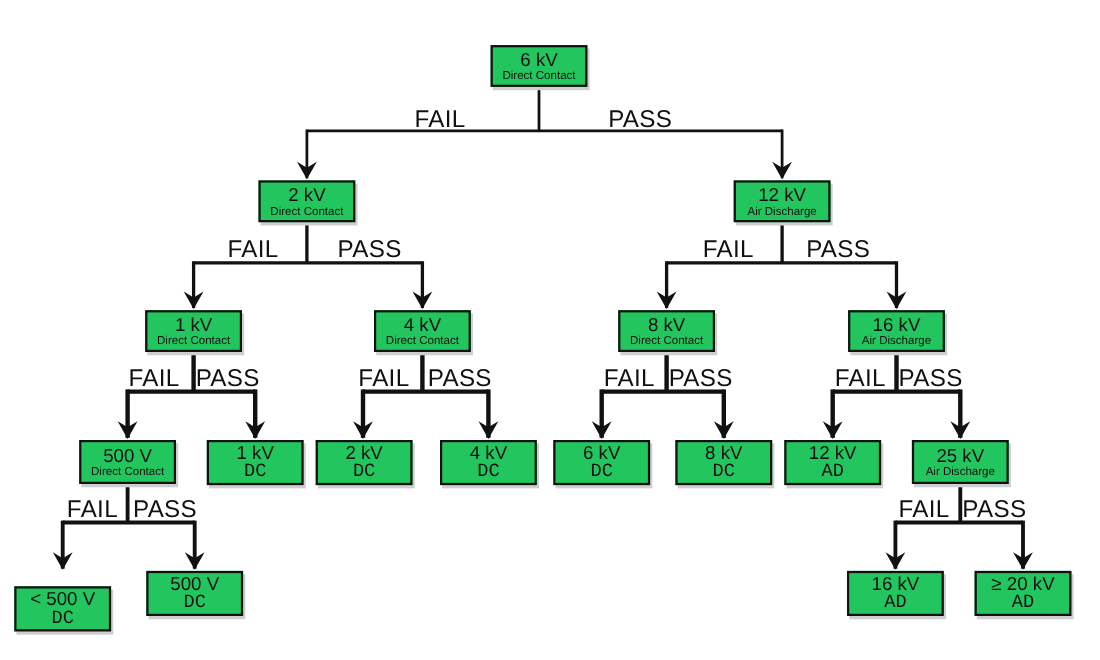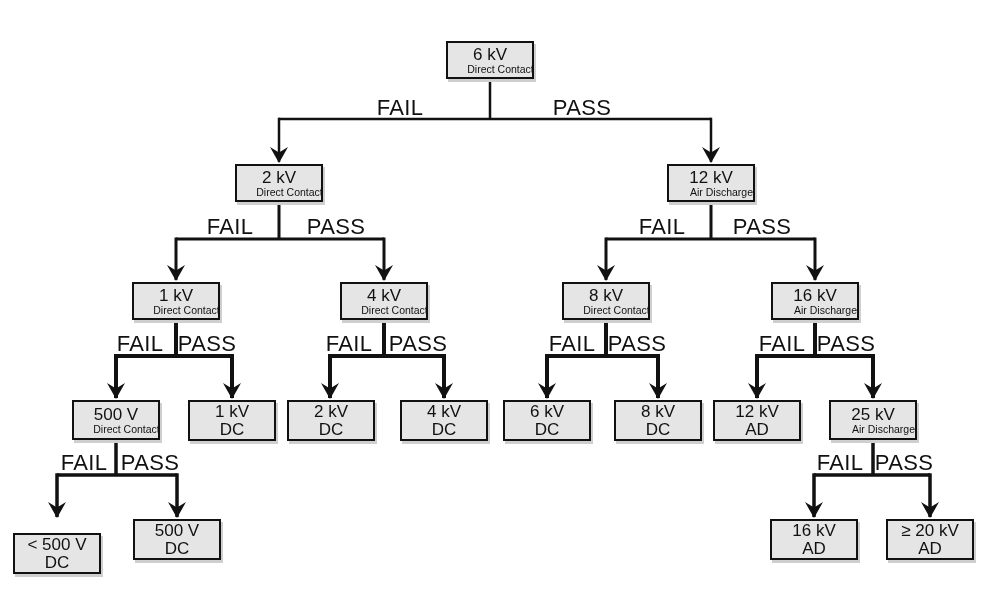--- a/index.html
+++ b/index.html
@@ -7,29 +7,29 @@
     position:relative;width:1000px;height:600px;background:#ffffff;
     font-family:"Liberation Sans", sans-serif;color:#111;overflow:hidden;
   }
   .wires{position:absolute;left:0;top:0;}
   .w25{stroke-width:2.5px;}
   .w3{stroke-width:3px;}
   .w35{stroke-width:3.5px;}
   .w4{stroke-width:4px;}
   .node{
     position:absolute;width:88px;box-sizing:border-box;
-    border:2px solid #111;background:#e5e5e5;
+    border:2px solid #111;background:#22c55e;
     display:flex;flex-direction:column;align-items:center;justify-content:center;
     text-align:center;box-shadow:2px 3px 0 #cfcfcf;
   }
   .node.decision{height:38px;}
   .node.leaf{height:41px;}
   .node .title{font-size:17px;line-height:18px;white-space:nowrap;}
-  .node.decision .subtitle{font-size:10.5px;line-height:11px;white-space:nowrap;padding-left:21px;}
-  .node.leaf .subtitle{font-size:17px;line-height:18px;white-space:nowrap;}
+  .node.decision .subtitle{font-size:10.5px;line-height:11px;white-space:nowrap;}
+  .node.leaf .subtitle{font-size:17px;line-height:18px;white-space:nowrap;font-family:Liberation Mono, monospace;}
   .edge-label{
     position:absolute;transform:translateX(-50%);
     font-size:22px;line-height:20px;letter-spacing:0.3px;white-space:nowrap;
   }
 </style>
 </head>
 <body>
 
 <div class="canvas">
 

